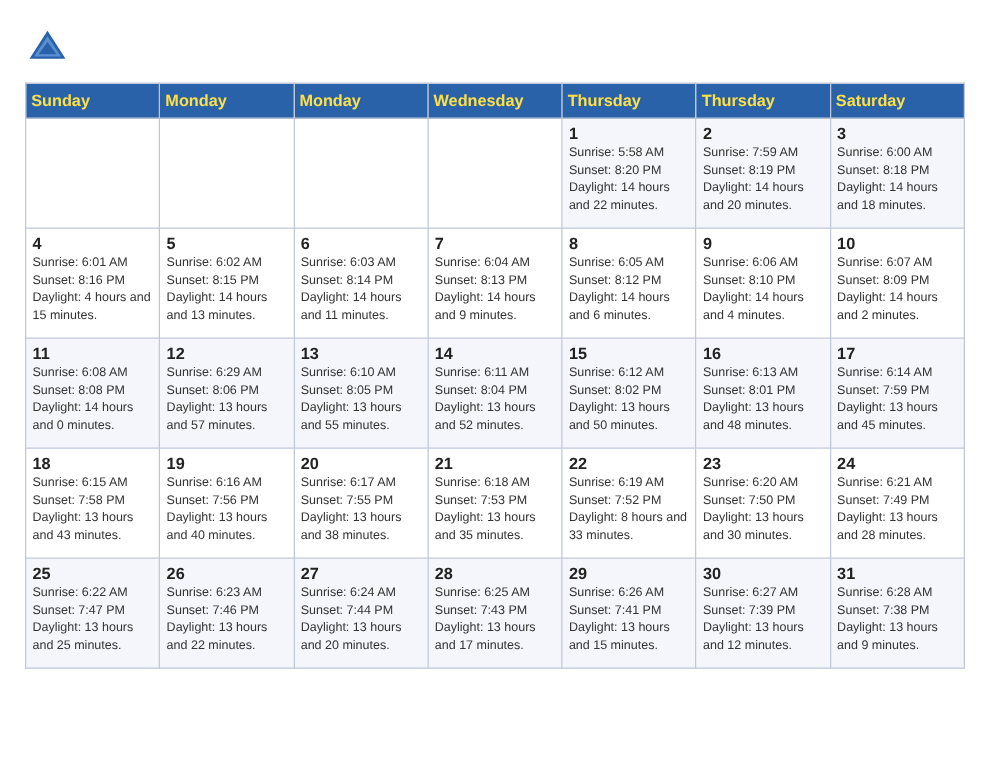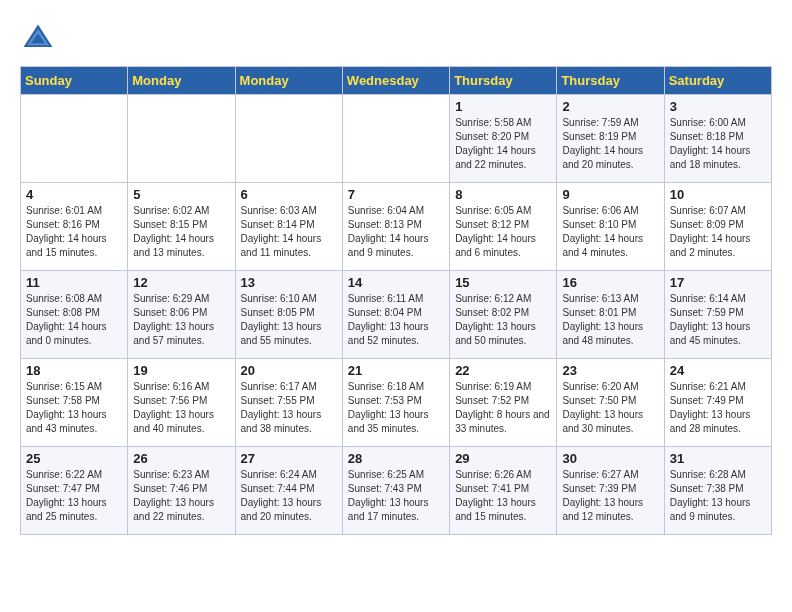--- a/index.html
+++ b/index.html
@@ -141,21 +141,21 @@
           <div class="cell-text">Sunrise: 6:00 AM</div>
           <div class="cell-text">Sunset: 8:18 PM</div>
           <div class="cell-text">Daylight: 14 hours and 18 minutes.</div>
         </td>
       </tr>
       <tr>
         <td>
           <span class="day-num">4</span>
           <div class="cell-text">Sunrise: 6:01 AM</div>
           <div class="cell-text">Sunset: 8:16 PM</div>
-          <div class="cell-text">Daylight: 14 hours and 15 minutes.</div>
+          <div class="cell-text">Daylight: 4 hours and 15 minutes.</div>
         </td>
         <td>
           <span class="day-num">5</span>
           <div class="cell-text">Sunrise: 6:02 AM</div>
           <div class="cell-text">Sunset: 8:15 PM</div>
           <div class="cell-text">Daylight: 14 hours and 13 minutes.</div>
         </td>
         <td>
           <span class="day-num">6</span>
           <div class="cell-text">Sunrise: 6:03 AM</div>

